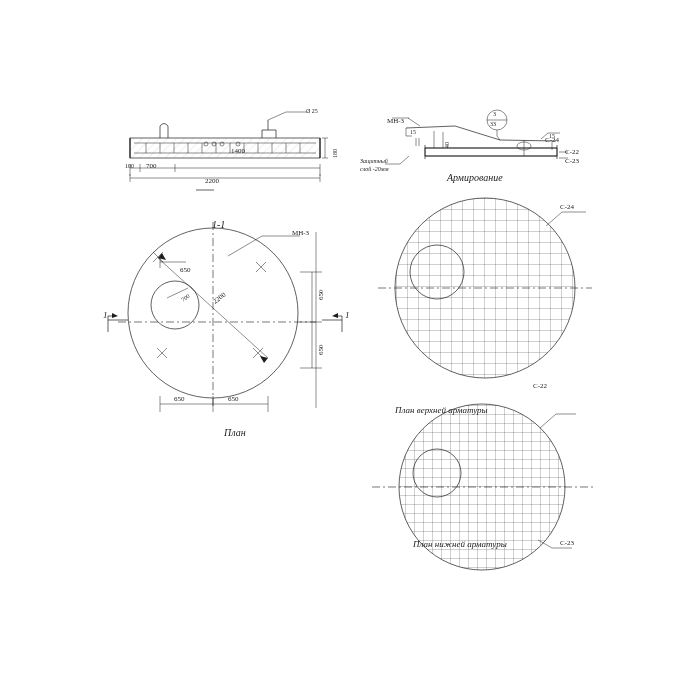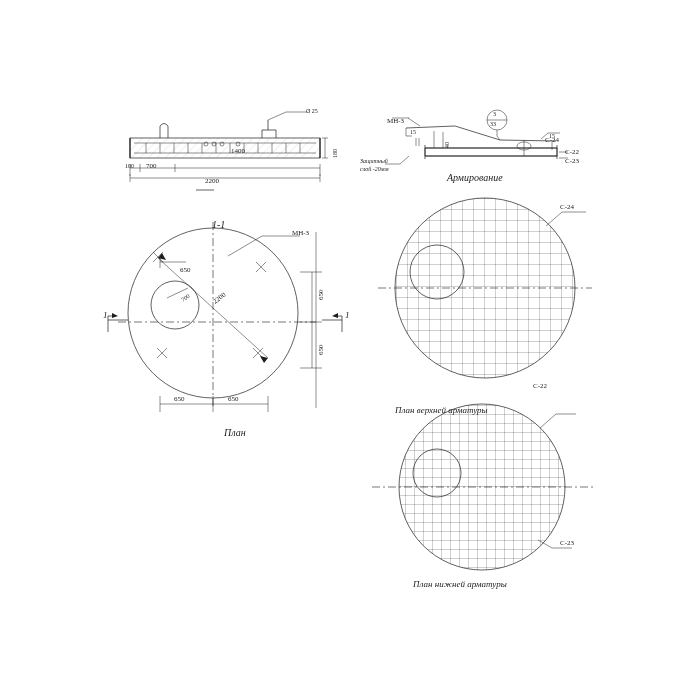--- a/index.html
+++ b/index.html
@@ -229,15 +229,15 @@
   <div class="lbl t7" style="left:174px; top:396px;">650</div>
   <div class="lbl t7" style="left:228px; top:396px;">650</div>
   <div class="lbl t9 ital" style="left:103px; top:311px;">1</div>
   <div class="lbl t9 ital" style="left:345px; top:311px;">1</div>
 
   <div class="lbl t7" style="left:560px; top:204px;">С-24</div>
   <div class="lbl t9 ital" style="left:395px; top:388px;margin-top:18px;">План верхней арматуры</div>
 
   <div class="lbl t7" style="left:533px; top:383px;">С-22</div>
   <div class="lbl t7" style="left:560px; top:540px;">С-23</div>
-  <div class="lbl t9 ital" style="left:413px; top:580px;font-style:italic;">План  нижней арматуры</div>
+  <div class="lbl t9 ital" style="left:413px; top:540px;font-style:italic;">План  нижней арматуры</div>
 
 </div>
 
 </body></html>

